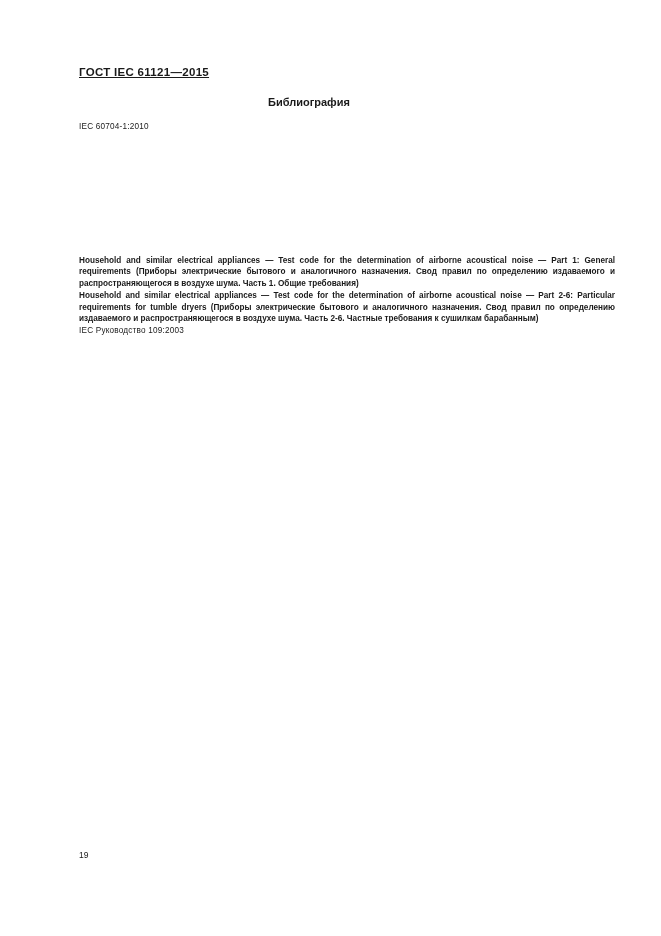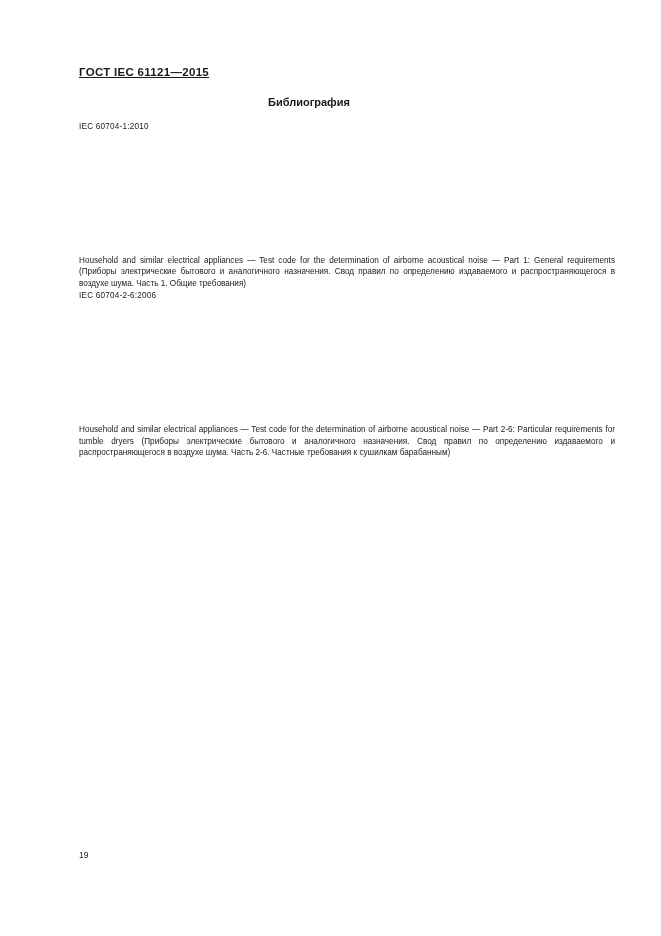--- a/index.html
+++ b/index.html
@@ -3,36 +3,36 @@
 <meta charset="utf-8">
 <style>
   html, body { margin:0; padding:0; background:#ffffff; }
   body { width:661px; height:936px; position:relative; overflow:hidden;
          font-family:"Liberation Sans", sans-serif; color:#1a1a1a; }
   .header { position:absolute; left:79px; top:66px; font-size:11.5px; font-weight:bold; letter-spacing:0.3px;text-decoration:underline; }
   .title { position:absolute; left:0; width:573px; top:96px; text-align:center; font-size:11px; font-weight:bold; padding-left:45px; box-sizing:border-box; }
   .entries { position:absolute; left:79px; top:121px; width:536px; }
   .entry { display:flex; font-size:8.2px; line-height:11.4px; margin-bottom:1px;flex-direction:column; }
   .ref { width:134px; flex:0 0 134px; letter-spacing:0.2px; }
-  .desc { flex:1; text-align:justify; }
+  .desc { flex:1; text-align:justify;font-weight:bold; }
   .pagenum { position:absolute; left:79px; top:850px; font-size:8.5px; }
 </style>
 </head>
 <body>
 
 <div class="header">ГОСТ  IEC  61121—2015</div>
 
 <div class="title">Библиография</div>
 
 <div class="entries">
   <div class="entry">
     <div class="ref">IEC 60704-1:2010</div>
     <div class="desc">Household and similar electrical appliances — Test code for the determination of airborne acoustical noise — Part 1: General requirements (Приборы электрические бытового и аналогичного назначения. Свод правил по определению издаваемого и распространяющегося в воздухе шума. Часть 1. Общие требования)</div>
   </div>
   <div class="entry">
-    <div class="ref">IEC 60704-2-6:2006</div>
     <div class="desc">Household and similar electrical appliances — Test code for the determination of airborne acoustical noise — Part 2-6: Particular requirements for tumble dryers (Приборы электрические бытового и аналогичного назначения. Свод правил по определению издаваемого и распространяющегося в воздухе шума. Часть 2-6. Частные требования к сушилкам барабанным)</div>
   </div>
   <div class="entry">
+    <div class="ref">IEC Руководство 109:2003</div>
   </div>
 </div>
 
 <div class="pagenum">19</div>
 
 </body></html>

